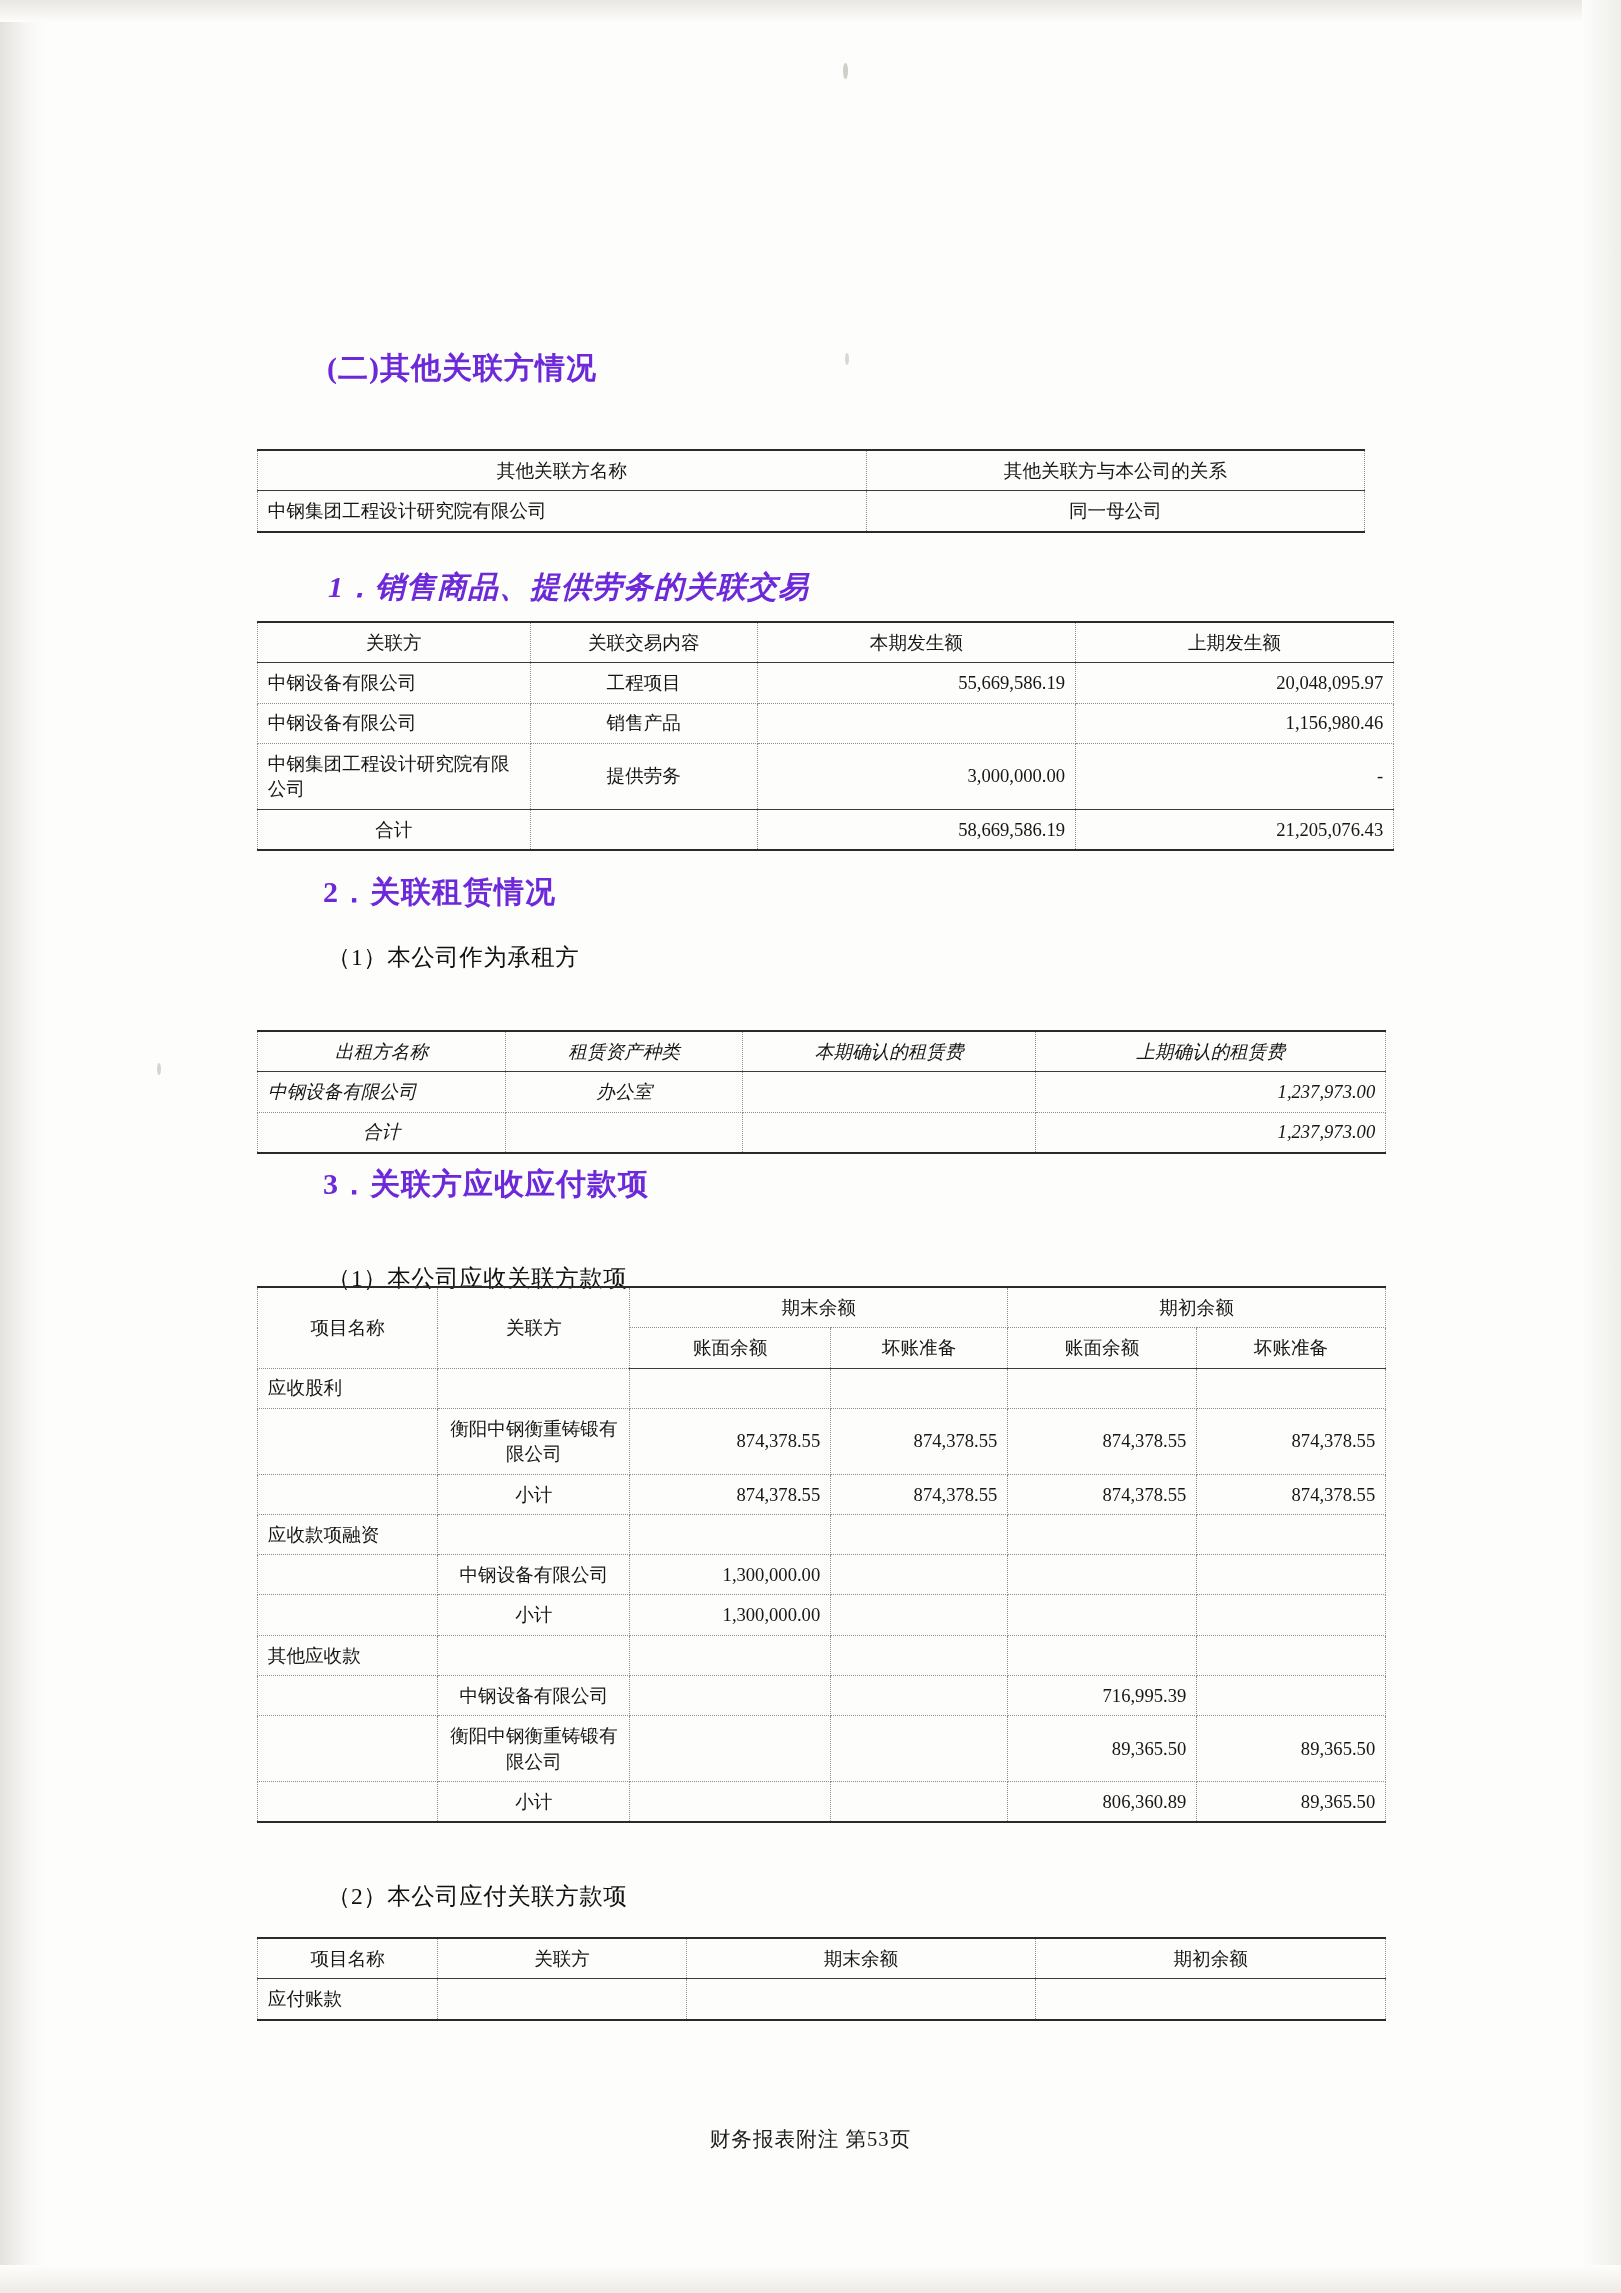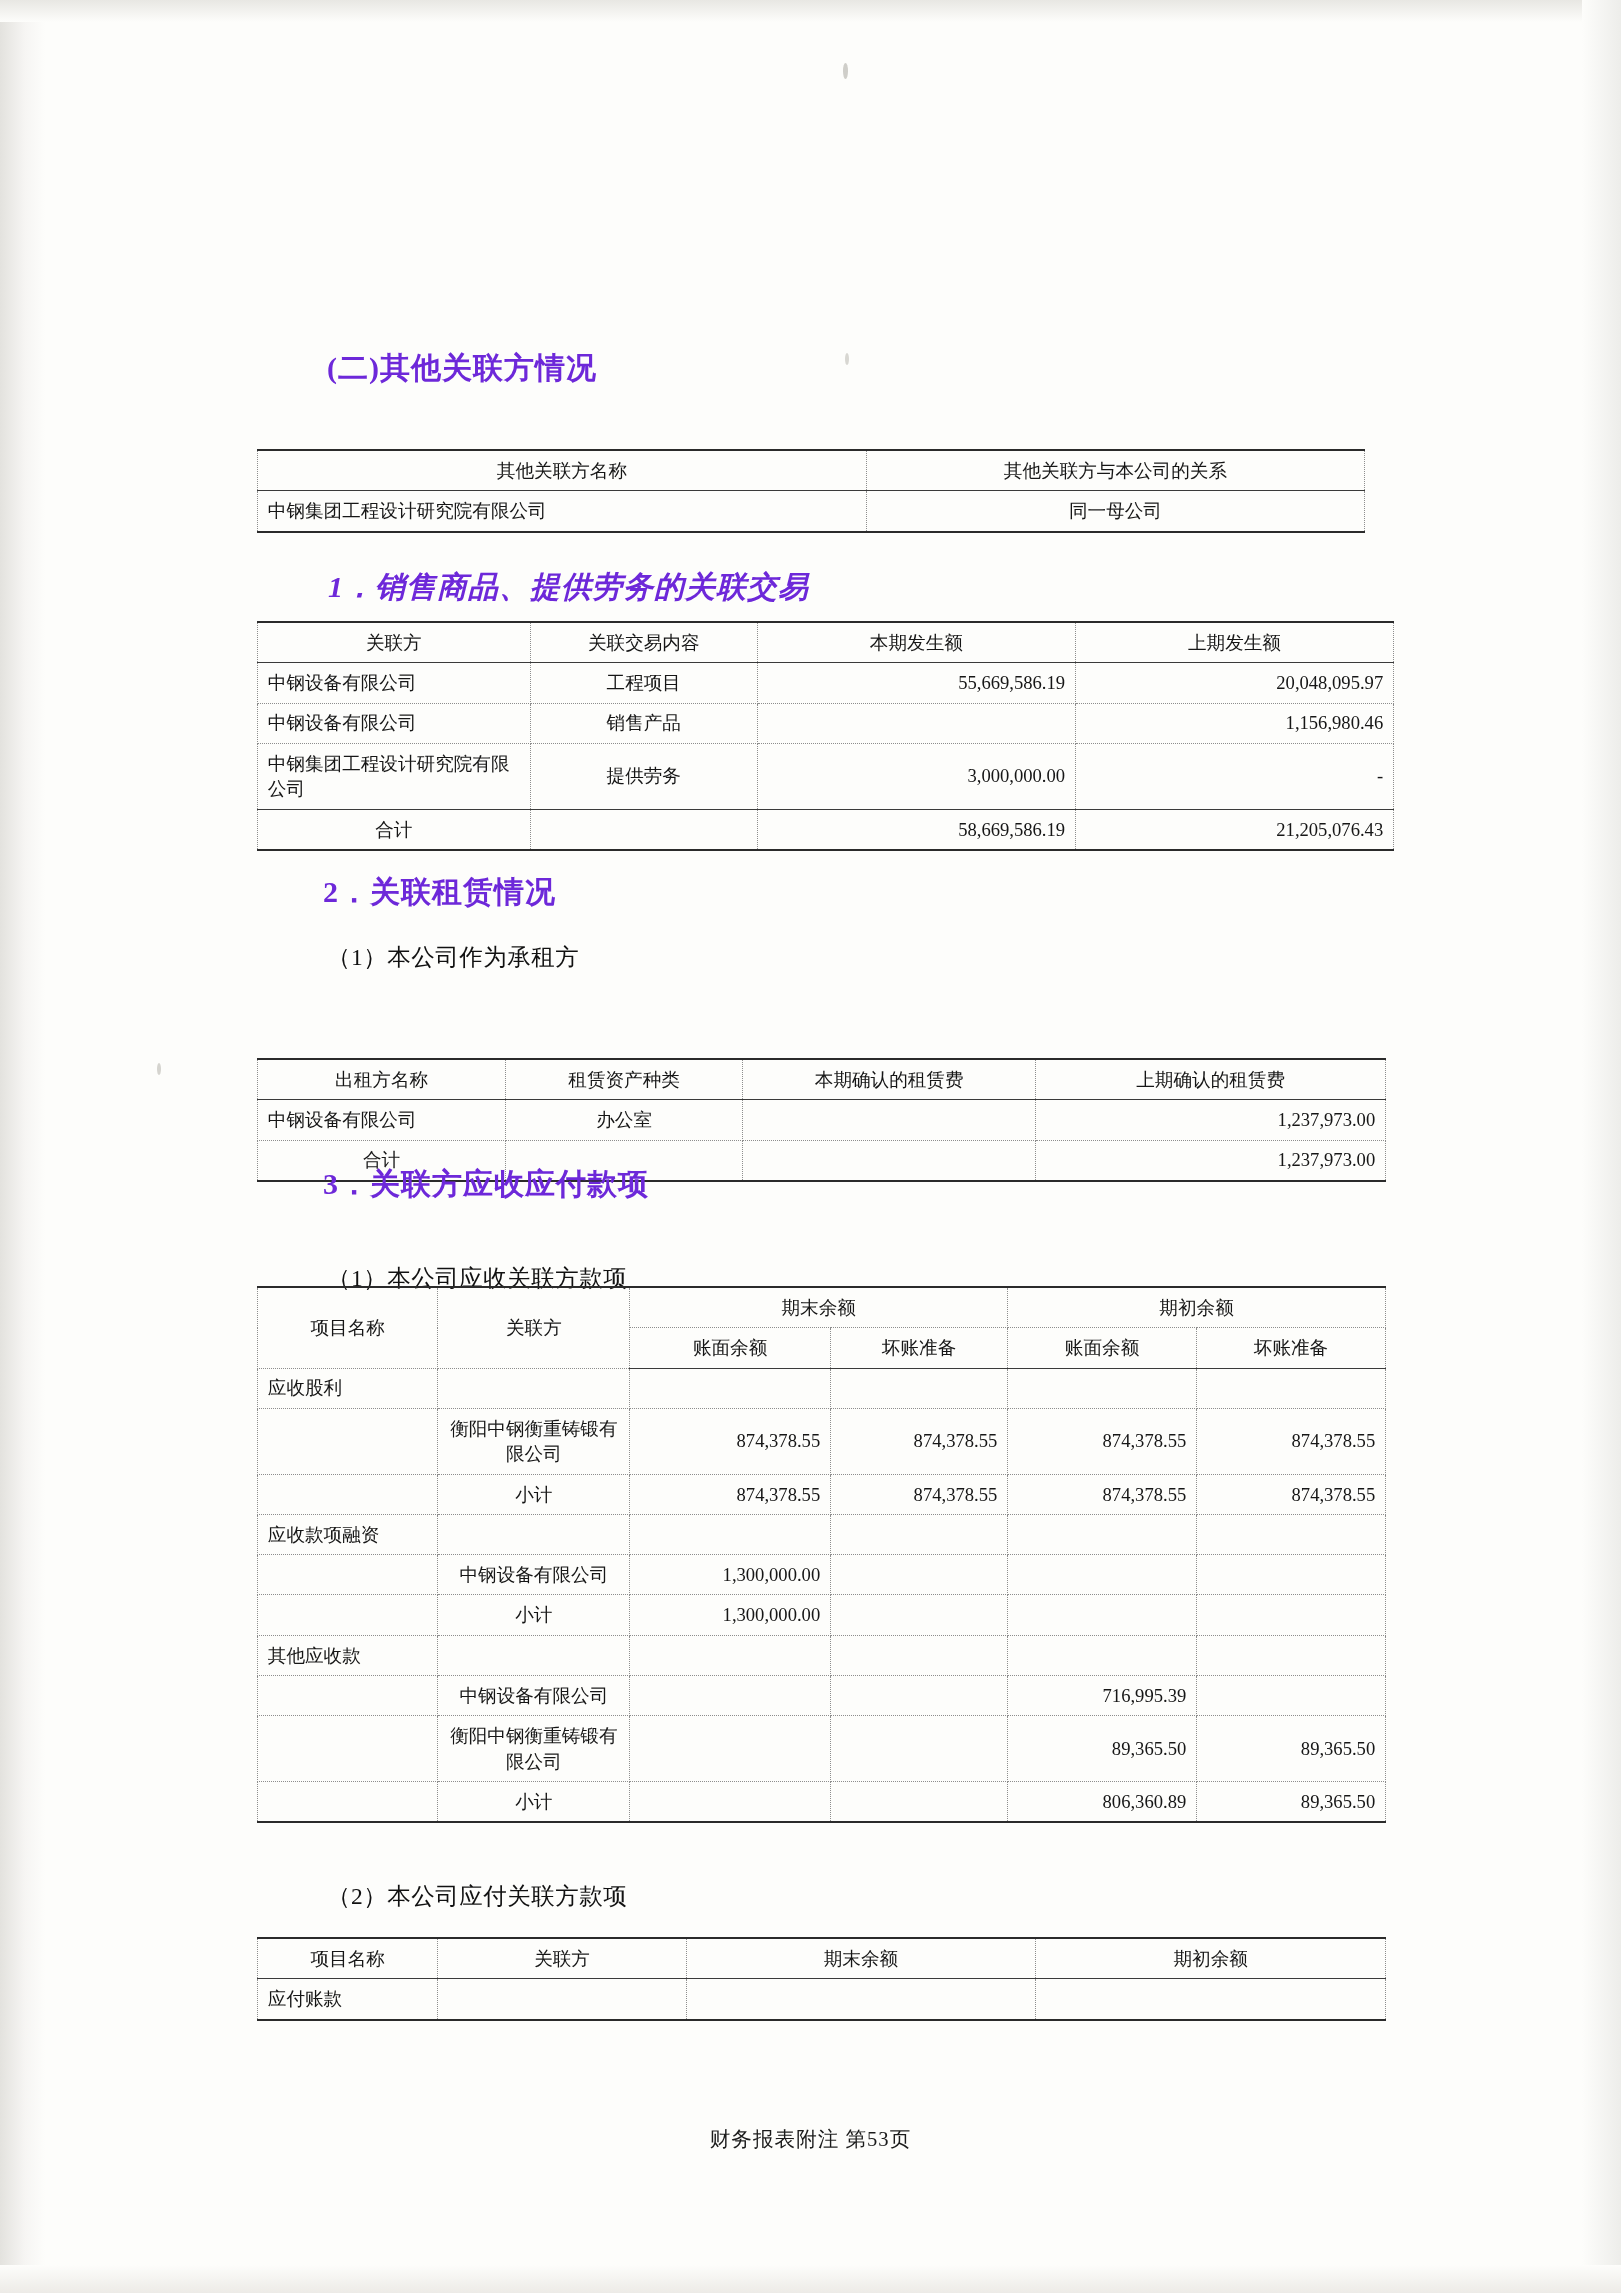--- a/index.html
+++ b/index.html
@@ -177,21 +177,21 @@
         <td class="r">58,669,586.19</td>
         <td class="r">21,205,076.43</td>
       </tr>
     </tbody>
       </table>
 
     <div class="sec-title" style="left:323px; top:872px;">2．关联租赁情况</div>
 
     <div class="sub-title" style="left:327px; top:941px;text-align:center;">（1）本公司作为承租方</div>
 
-    <table class="doc tb-top-line tb-bot-line" style="left:257px; top:1058px; width:1129px;">
+    <table class="doc tb-top-line tb-bot-line" style="left:257px; top:1030px; width:1129px;font-style:italic;">
       <tbody>
           <tr class="hl">
         <td class="c" style="width:22%;">出租方名称</td>
         <td class="c" style="width:21%;">租赁资产种类</td>
         <td class="c" style="width:26%;">本期确认的租赁费</td>
         <td class="c" style="width:31%;">上期确认的租赁费</td>
       </tr>
       <tr>
         <td class="l">中钢设备有限公司</td>
         <td class="c">办公室</td>

